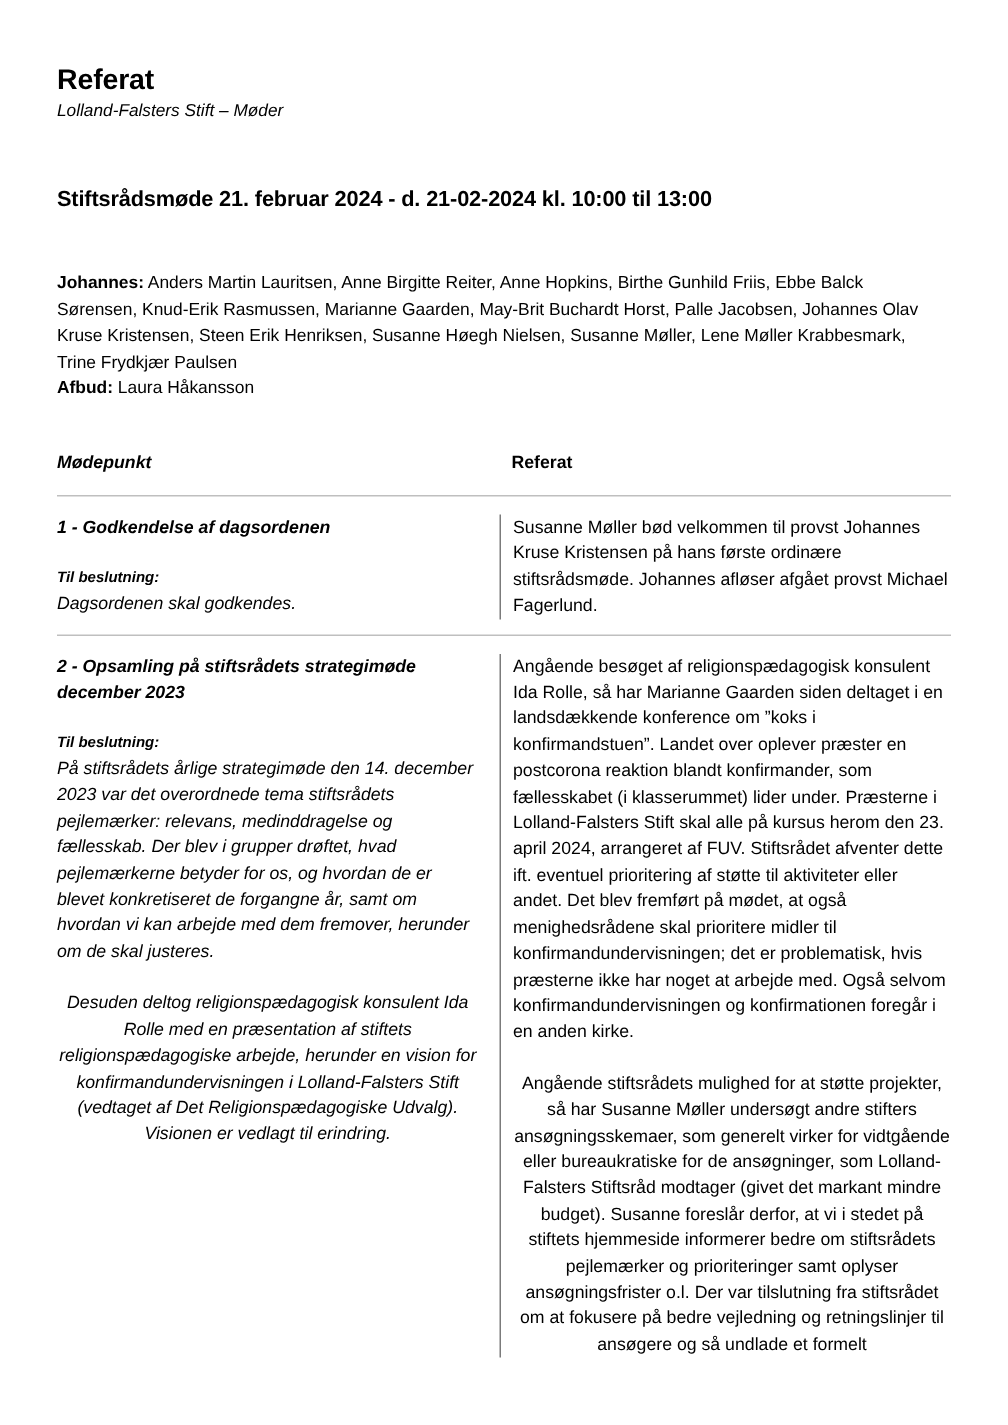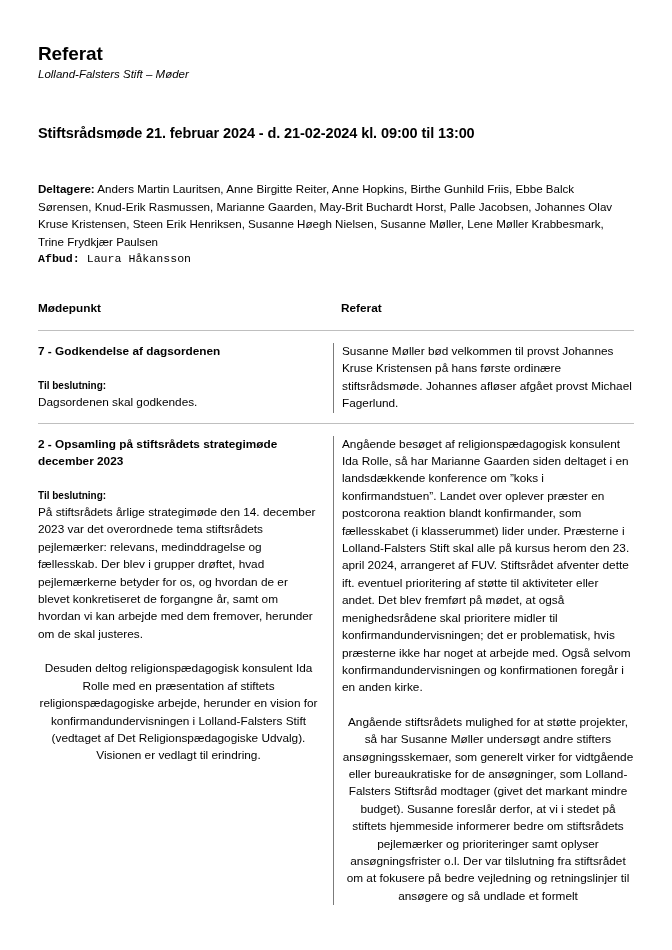--- a/index.html
+++ b/index.html
@@ -49,38 +49,39 @@
     margin: 42px 0 0 0;
   }
 
   .attendees {
     font-size: 11.6px;
     line-height: 17.5px;
     margin: 38px 0 0 0;
     max-width: 585px;
   }
   .attendees .lbl { font-weight: bold; }
-  .attendees .absent-line { display: block; font-family: Liberation Mono, monospace; }
+  .attendees .absent-line { display: block; }
 
   
   .tbl {
     position: absolute;
     left: 38px;
     top: 300px;
     width: 596px;
   }
   .tbl-row {
     display: flex;
     align-items: flex-start;
   }
   .col-left {
     width: 295px;
     flex: 0 0 295px;
     box-sizing: border-box;
     padding-right: 14px;
+    font-style: italic;
   }
   .col-right {
     flex: 1 1 auto;
     box-sizing: border-box;
     padding-left: 8px;
     border-left: 1.3px solid #7b7b7b;
   }
   .head-row .col-right {
     border-left: none;
     padding-left: 8px;
@@ -127,43 +128,43 @@
 </head>
 <body>
 
 <div class="page">
 
   <div>
     <h1 class="doc-title">Referat</h1>
     <div class="doc-subtitle">Lolland-Falsters Stift – Møder</div>
   </div>
 
-  <div class="meeting-title">Stiftsrådsmøde 21. februar 2024 - d. 21-02-2024 kl. 09:00 til 13:00</div>
+  <div class="meeting-title">Stiftsrådsmøde 21. februar 2024 - d. 21-02-2024 kl. 10:00 til 13:00</div>
 
   <div class="attendees">
-    <span class="lbl">Deltagere:</span><span> Anders Martin Lauritsen, Anne Birgitte Reiter, Anne Hopkins, Birthe Gunhild Friis, Ebbe Balck Sørensen, Knud-Erik Rasmussen, Marianne Gaarden, May-Brit Buchardt Horst, Palle Jacobsen, Johannes Olav Kruse Kristensen, Steen Erik Henriksen, Susanne Høegh Nielsen, Susanne Møller, Lene Møller Krabbesmark, Trine Frydkjær Paulsen</span>
+    <span class="lbl">Johannes:</span><span> Anders Martin Lauritsen, Anne Birgitte Reiter, Anne Hopkins, Birthe Gunhild Friis, Ebbe Balck Sørensen, Knud-Erik Rasmussen, Marianne Gaarden, May-Brit Buchardt Horst, Palle Jacobsen, Johannes Olav Kruse Kristensen, Steen Erik Henriksen, Susanne Høegh Nielsen, Susanne Møller, Lene Møller Krabbesmark, Trine Frydkjær Paulsen</span>
     <span class="absent-line"><span class="lbl">Afbud:</span><span> Laura Håkansson</span></span>
   </div>
 
   <div class="tbl">
 
     <div class="tbl-row head-row">
       <div class="col-left">
         <div class="th">Mødepunkt</div>
       </div>
       <div class="col-right">
         <div class="th">Referat</div>
       </div>
     </div>
 
     <div class="hrule"></div>
 
     <div class="tbl-row body-row">
       <div class="col-left">
-        <div class="cell-title">7 - Godkendelse af dagsordenen</div>
+        <div class="cell-title">1 - Godkendelse af dagsordenen</div>
         <div class="cell-sub">Til beslutning:</div>
         <div class="cell-p tight">Dagsordenen skal godkendes.</div>
       </div>
       <div class="col-right">
         <div class="cell-p">Susanne Møller bød velkommen til provst Johannes Kruse Kristensen på hans første ordinære stiftsrådsmøde. Johannes afløser afgået provst Michael Fagerlund.</div>
       </div>
     </div>
 
     <div class="hrule"></div>
 

